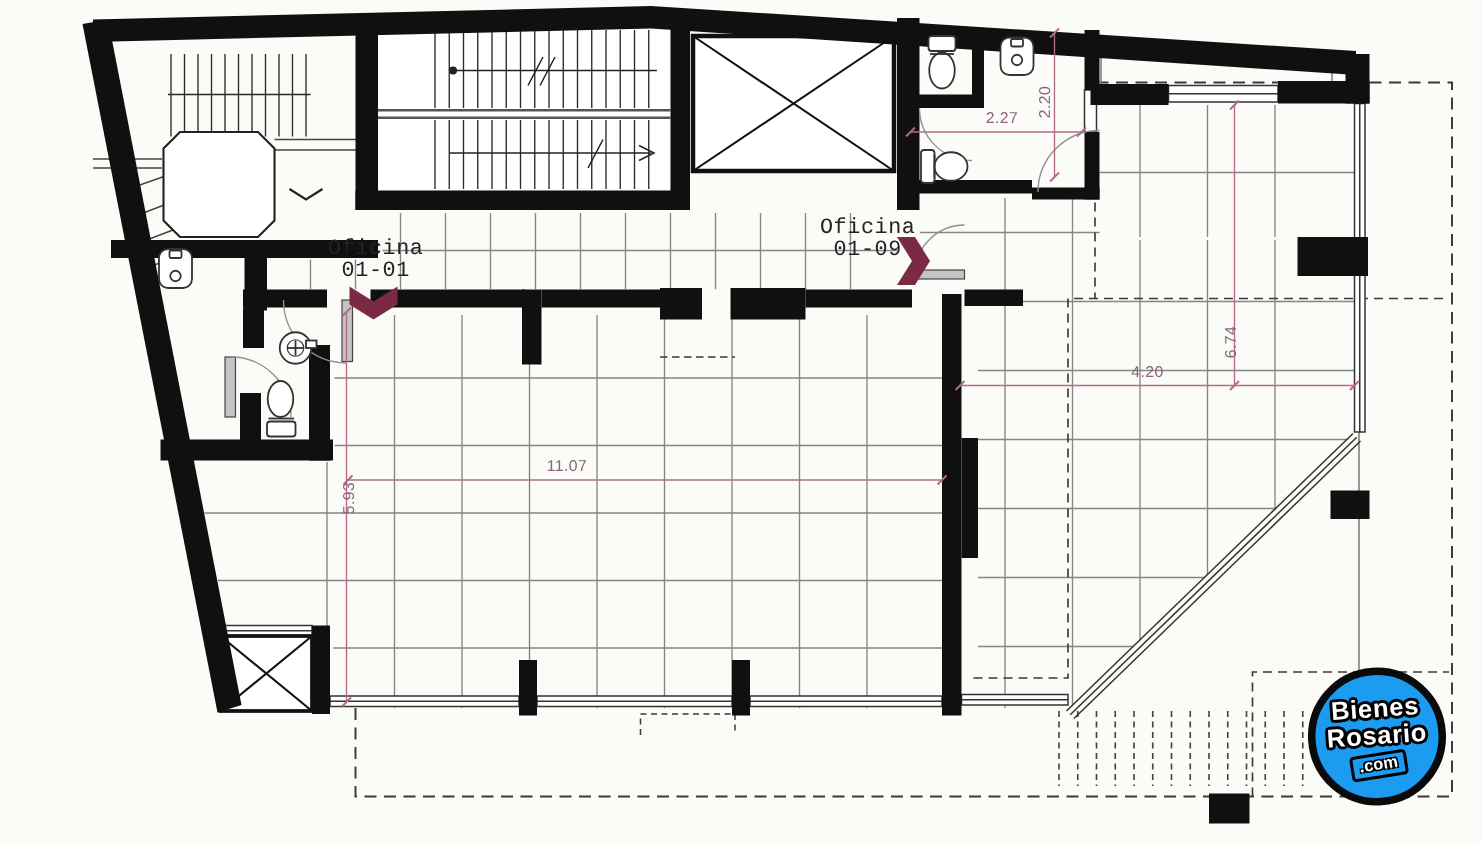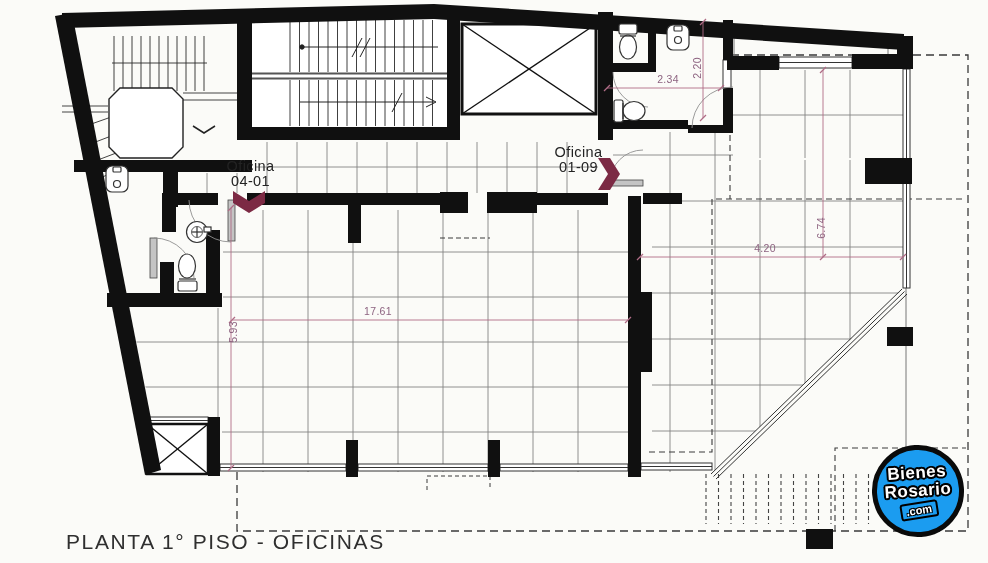--- a/index.html
+++ b/index.html
@@ -1,20 +1,20 @@
 <!DOCTYPE html>
 <html><head>
 <meta charset="utf-8">
 <style>
   html,body{margin:0;padding:0;background:#fbfbf8;}
   #stage{position:relative;width:988px;height:563px;background:#fbfbf8;overflow:hidden;
          font-family:"Liberation Sans",sans-serif;}
   #plan-svg{position:absolute;left:0;top:0;}
   .abs{position:absolute;}
-  .room-label{font-size:14.5px;line-height:15px;color:#232323;text-align:center;letter-spacing:.4px;}
+  .room-label{font-size:14.5px;line-height:15px;color:#232323;text-align:center;letter-spacing:.4px;font-family:Liberation Mono, monospace;}
   .dim{font-size:10.5px;color:#8d6380;text-align:center;letter-spacing:.3px;}
   .dim.rot{transform:rotate(-90deg);transform-origin:center;}
   #plan-title{font-size:21px;color:#2f2f2f;letter-spacing:1.6px;}
   #logo{left:872px;top:445px;width:92px;height:92px;border-radius:50%;
         background:#1b9cf0;border:5px solid #0a0a0a;box-sizing:border-box;
         display:flex;flex-direction:column;align-items:center;justify-content:center;
         transform:rotate(-4deg);}
   .logo-txt{color:#fff;font-weight:bold;font-size:17px;line-height:18px;letter-spacing:.5px;
         text-shadow:-1.5px -1.5px 0 #000,1.5px -1.5px 0 #000,-1.5px 1.5px 0 #000,1.5px 1.5px 0 #000,
         2px 0 0 #000,-2px 0 0 #000,0 2px 0 #000,0 -2px 0 #000;}
@@ -341,35 +341,34 @@
   </g>
 
   <g fill="#7c2a44">
     <path d="M233,191 L233,203 L249,213 L265,203 L265,191 L249,201 Z"></path>
     <path d="M598,158 L610,158 L620,174 L610,190 L598,190 L608,174 Z"></path>
   </g>
 </svg>
 
 <div class="abs room-label" style="left:208px;top:159px;width:85px;">
   <div>Oficina</div>
-  <div>04-01</div>
+  <div>01-01</div>
 </div>
 <div class="abs room-label" style="left:536px;top:145px;width:85px;">
   <div>Oficina</div>
   <div>01-09</div>
 </div>
 
-<div class="abs dim" style="left:355px;top:305px;width:46px;">17.61</div>
+<div class="abs dim" style="left:355px;top:305px;width:46px;">11.07</div>
 <div class="abs dim rot" style="left:211px;top:326px;width:44px;">5.93</div>
 <div class="abs dim" style="left:742px;top:242px;width:46px;">4.20</div>
 <div class="abs dim rot" style="left:799px;top:222px;width:44px;">6.74</div>
-<div class="abs dim" style="left:646px;top:73px;width:44px;">2.34</div>
+<div class="abs dim" style="left:646px;top:73px;width:44px;">2.27</div>
 <div class="abs dim rot" style="left:675px;top:62px;width:44px;">2.20</div>
 
-<div id="plan-title" class="abs" style="left:66px;top:530px;">PLANTA 1° PISO - OFICINAS</div>
 
 <div id="logo" class="abs">
   <span class="logo-txt">Bienes</span>
   <span class="logo-txt">Rosario</span>
   <span class="logo-com">.com</span>
 </div>
 
 </div>
 
 </body></html>

